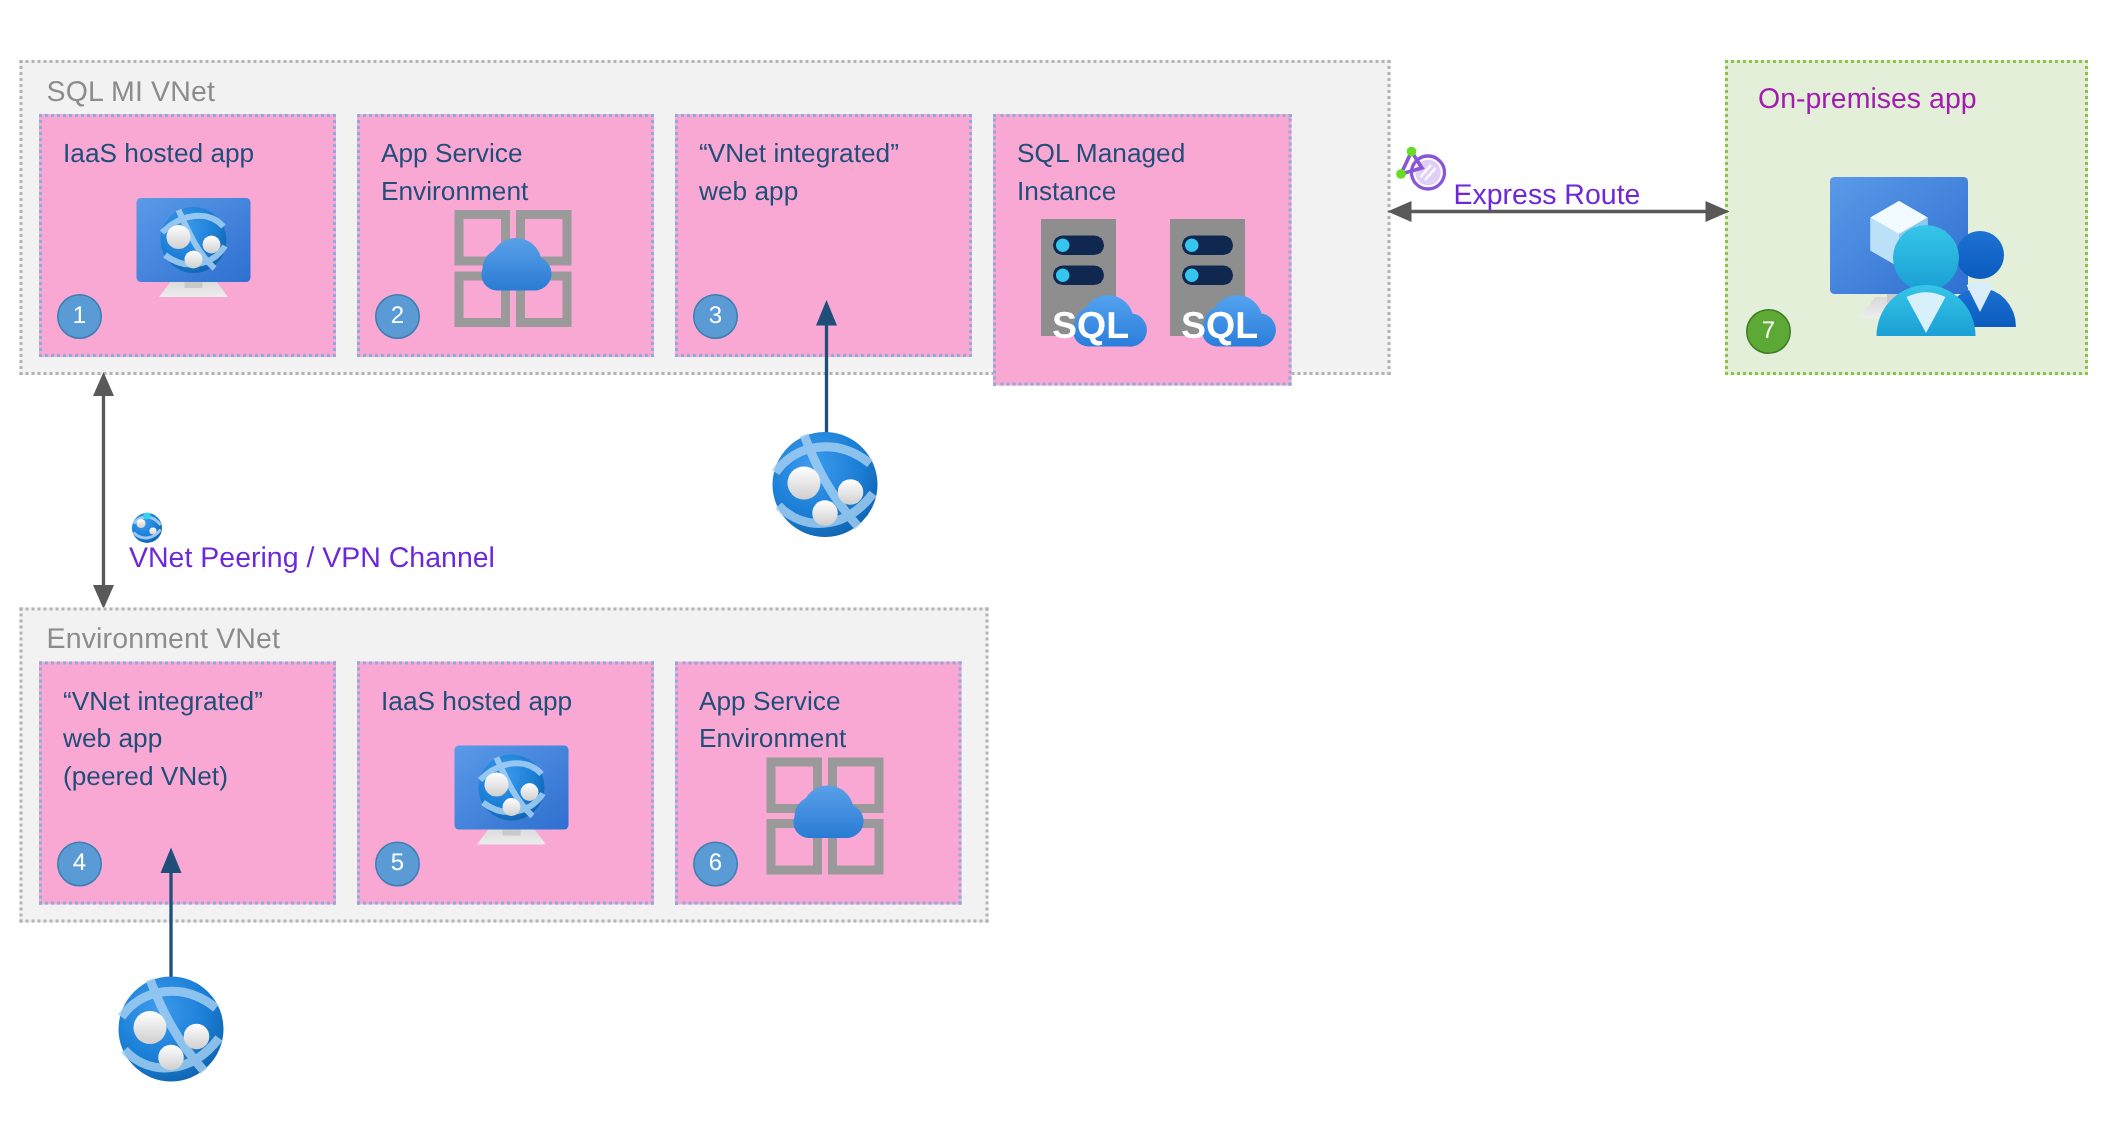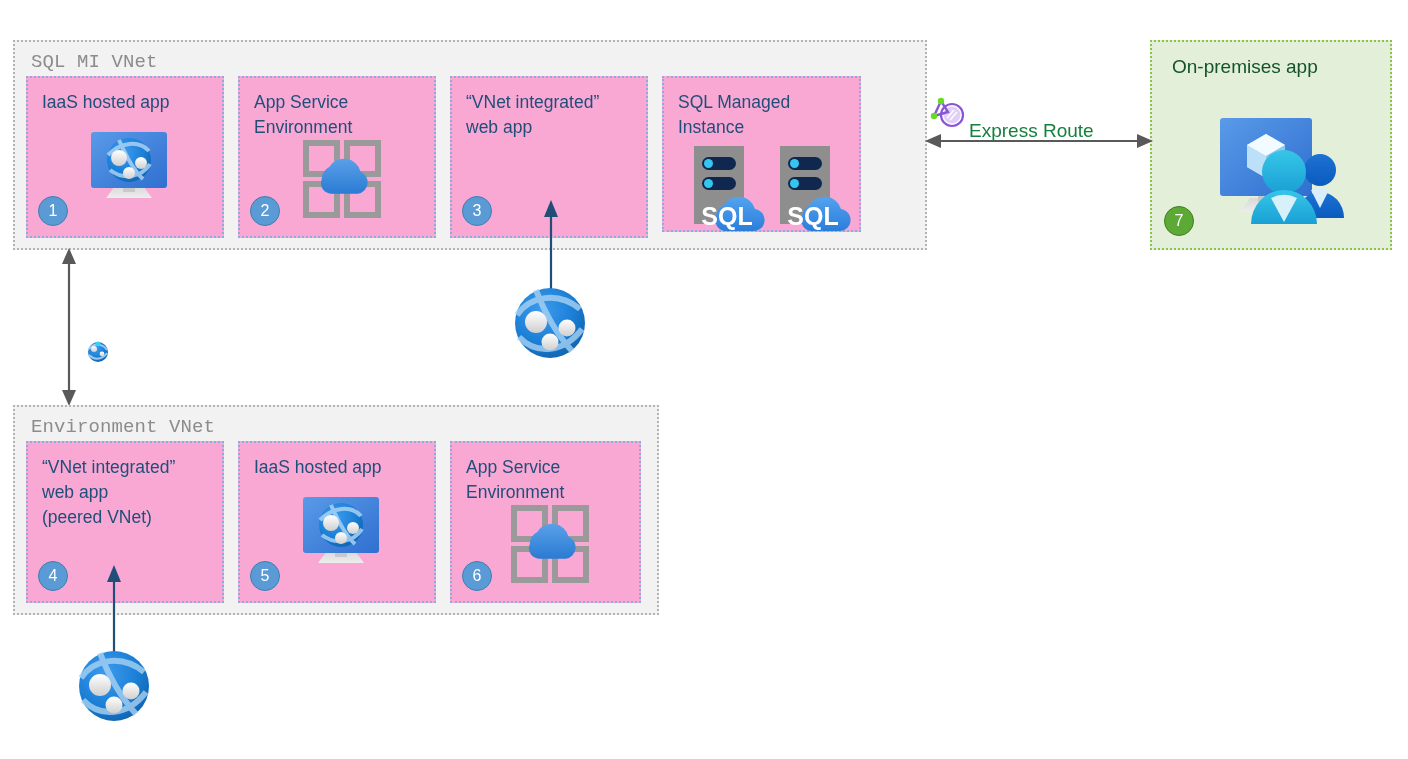--- a/index.html
+++ b/index.html
@@ -21,33 +21,32 @@
     border:2px dotted #b3b3b3;
     box-sizing:border-box;
   }
   .vnet-title{
     position:absolute;
     left:16px;top:9px;
     font-size:19px;
     color:#8c8c8c;
     letter-spacing:.1px;
     white-space:nowrap;
-    font-family:Liberation Mono, monospace;
   }
   .onprem{
     position:absolute;
     background:#e3efd9;
     border:2px dotted #8bc34a;
     box-sizing:border-box;
   }
   .onprem-title{
     position:absolute;
     left:20px;top:14px;
     font-size:19px;
-    color:#14532d;
+    color:#a21caf;
     white-space:nowrap;
   }
 
   
   .rbox{
     position:absolute;
     background:#f9a8d4;
     border:2px dotted #8faadc;
     box-sizing:border-box;
   }
@@ -74,21 +73,21 @@
   }
   .badge.green{
     background:#5ca935;
     border-color:#3f7d22;
   }
 
   
   .ftext{
     position:absolute;
     font-size:19px;
-    color:#15803d;
+    color:#6d28d9;
     white-space:nowrap;
   }
 
   
   .icon{position:absolute;}
   svg{display:block;overflow:visible;}
 </style>
 </head>
 <body>
 
@@ -180,21 +179,21 @@
       </svg>
     </div>
   </div>
 
   <div class="rbox" style="left:450px;top:76px;width:198px;height:162px;">
     <div class="rbox-label">“VNet integrated”
 web app</div>
     <div class="badge" style="left:10px;bottom:10px;">3</div>
   </div>
 
-  <div class="rbox" style="left:662px;top:76px;width:199px;height:156px;">
+  <div class="rbox" style="left:662px;top:76px;width:199px;height:181px;">
     <div class="rbox-label">SQL Managed
 Instance</div>
     <div class="icon" style="left:16px;top:68px;text-decoration:underline;">
       <svg width="174" height="92" viewBox="0 0 174 92">
 
         <g transform="translate(0,0)">
           <rect x="14" y="0" width="50" height="78" fill="#8e8e8e"></rect>
           <rect x="22" y="11" width="34" height="13" rx="6.5" fill="#10284f"></rect>
           <circle cx="28.5" cy="17.5" r="4.5" fill="#35c6f0"></circle>
           <rect x="22" y="31" width="34" height="13" rx="6.5" fill="#10284f"></rect>
@@ -281,20 +280,21 @@
       <circle cx="12" cy="13" r="10" fill="url(#gGlobe)"></circle>
       <g fill="none" stroke="#a9d2f5" stroke-width="2" opacity=".9">
         <path d="M3 10 C 8 4, 16 4, 21 11"></path>
         <path d="M3 16 C 9 22, 17 20, 21 14"></path>
       </g>
       <circle cx="8" cy="10" r="3" fill="url(#gNode)"></circle>
       <circle cx="16" cy="15" r="2.4" fill="url(#gNode)"></circle>
       <circle cx="12" cy="5" r="2.4" fill="#3ad1f0"></circle>
     </svg>
   </div>
+  <div class="ftext" style="left:86px;top:362px;">VNet Peering / VPN Channel</div>
 
   <div class="icon" style="left:541px;top:200px;">
     <svg width="20" height="100" viewBox="0 0 20 100">
       <line x1="10" y1="10" x2="10" y2="100" stroke="#1f4e79" stroke-width="2.2"></line>
       <polygon points="10,0 3,17 17,17" fill="#1f4e79"></polygon>
     </svg>
   </div>
   <div class="icon" style="left:514px;top:287px;">
     <svg width="72" height="72" viewBox="0 0 72 72">
       <circle cx="36" cy="36" r="35" fill="url(#gGlobe)"></circle>

